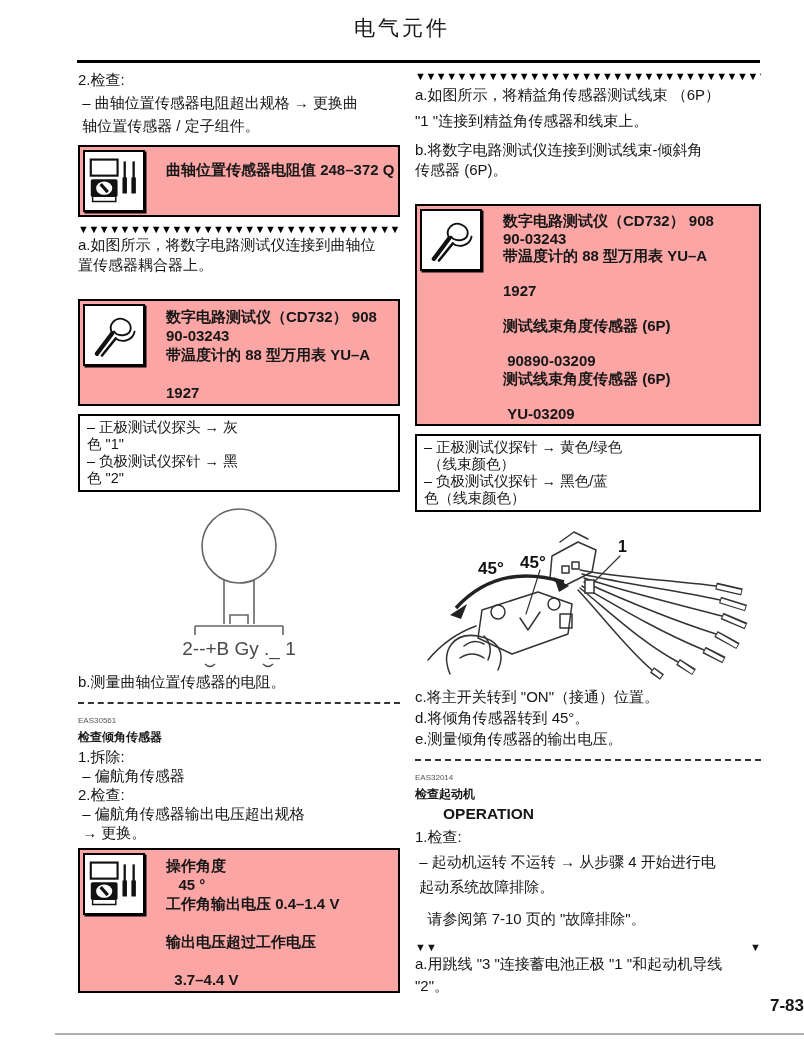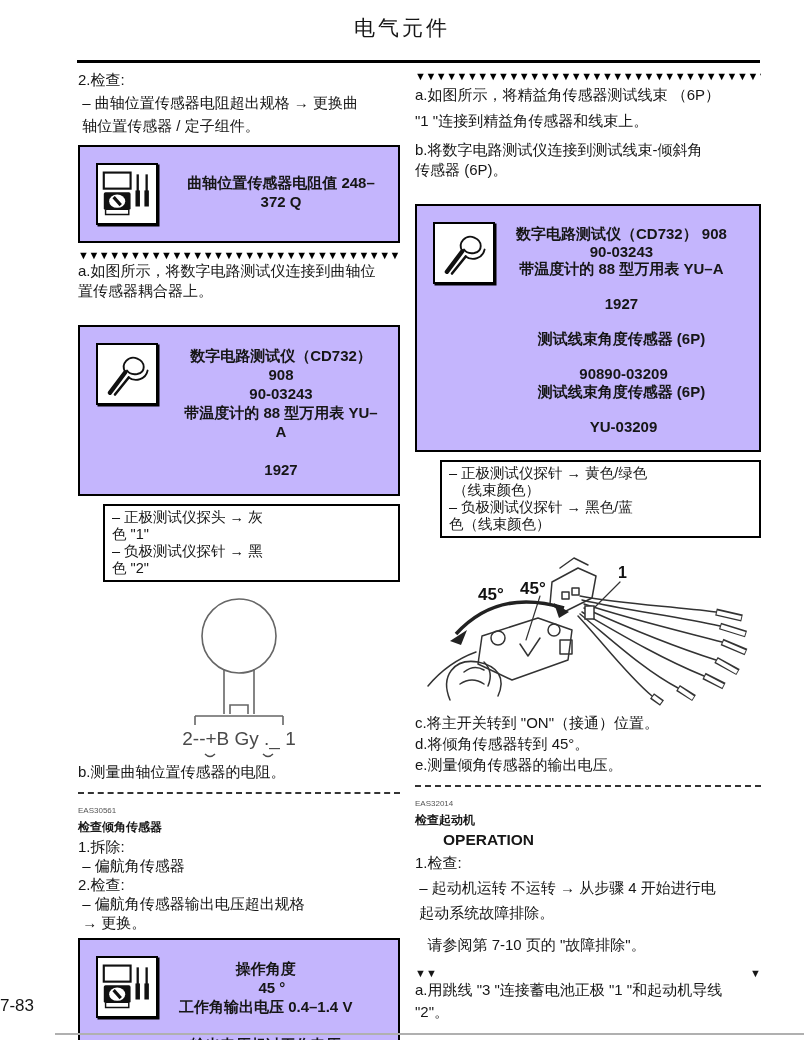--- a/index.html
+++ b/index.html
@@ -13,37 +13,37 @@
   .col-right{left:415px;width:346px;}
   .ml{white-space:pre-wrap;}
   .tx{font-size:15px;}
   .p23{line-height:23px;}
   .p20{line-height:20px;}
   .p21{line-height:21px;}
   .p19{line-height:19px;}
   .p25{line-height:25px;}
   .p26{line-height:26px;}
   .b{font-weight:bold;}
-  .tbox{display:flex;align-items:flex-start;border:2.5px solid #000;padding:15px;background:#c4b5fd;text-align:center;}
+  .tbox{display:flex;align-items:flex-start;border:2.5px solid #000;padding:2px;background:#fca5a5;}
   .icon-cell{width:58px;height:58px;border:2px solid #000;box-shadow:1.5px 1.5px 0 #000;
              flex:none;display:flex;align-items:center;justify-content:center;background:#fff;margin:1px;}
   .tbox-text{margin-left:20px;font-size:15px;padding-top:4px;}
   .spec{min-height:62px;margin-top:8px;}
   .spec .tbox-text{padding-top:12px;}
-  .pbox{border:2px solid #000;padding:3px 7px;margin-top:8px;font-size:14.5px;line-height:17px;margin-left:25px;}
+  .pbox{border:2px solid #000;padding:3px 7px;margin-top:8px;font-size:14.5px;line-height:17px;}
   .marker-row{font-size:11px;letter-spacing:-0.5px;margin-top:6px;white-space:nowrap;overflow:hidden;color:#000;}
   .marker-pair{display:flex;justify-content:space-between;font-size:11px;margin-top:12px;}
   .dashed{border-top:2.5px dashed #333;margin-top:10px;}
   .code{font-size:8px;color:#555;margin-top:12px;line-height:10px;}
   .h1{font-size:12px;font-weight:bold;line-height:20px;margin-top:1px;}
   .h2{font-size:15.5px;font-weight:bold;line-height:20px;margin-left:28px;}
   .fig{margin-top:10px;text-align:center;}
   .fig svg{display:block;margin:0 auto;}
   .mt6{margin-top:6px;} .mt8{margin-top:24px;} .mt10{margin-top:10px;}
-  .pagenum{position:absolute;top:996px;left:0;right:0;text-align:left;font-weight:normal;font-size:17px;}
+  .pagenum{position:absolute;top:996px;left:0;right:0;text-align:right;font-weight:bold;font-size:17px;}
   .rule-bottom{position:absolute;top:1033px;left:55px;right:0;height:2px;background:#b0b0b0;}
 </style>
 </head>
 <body>
 
 <div class="page">
 
   <div class="title">电气元件</div>
   <div class="rule-top"></div>
 

